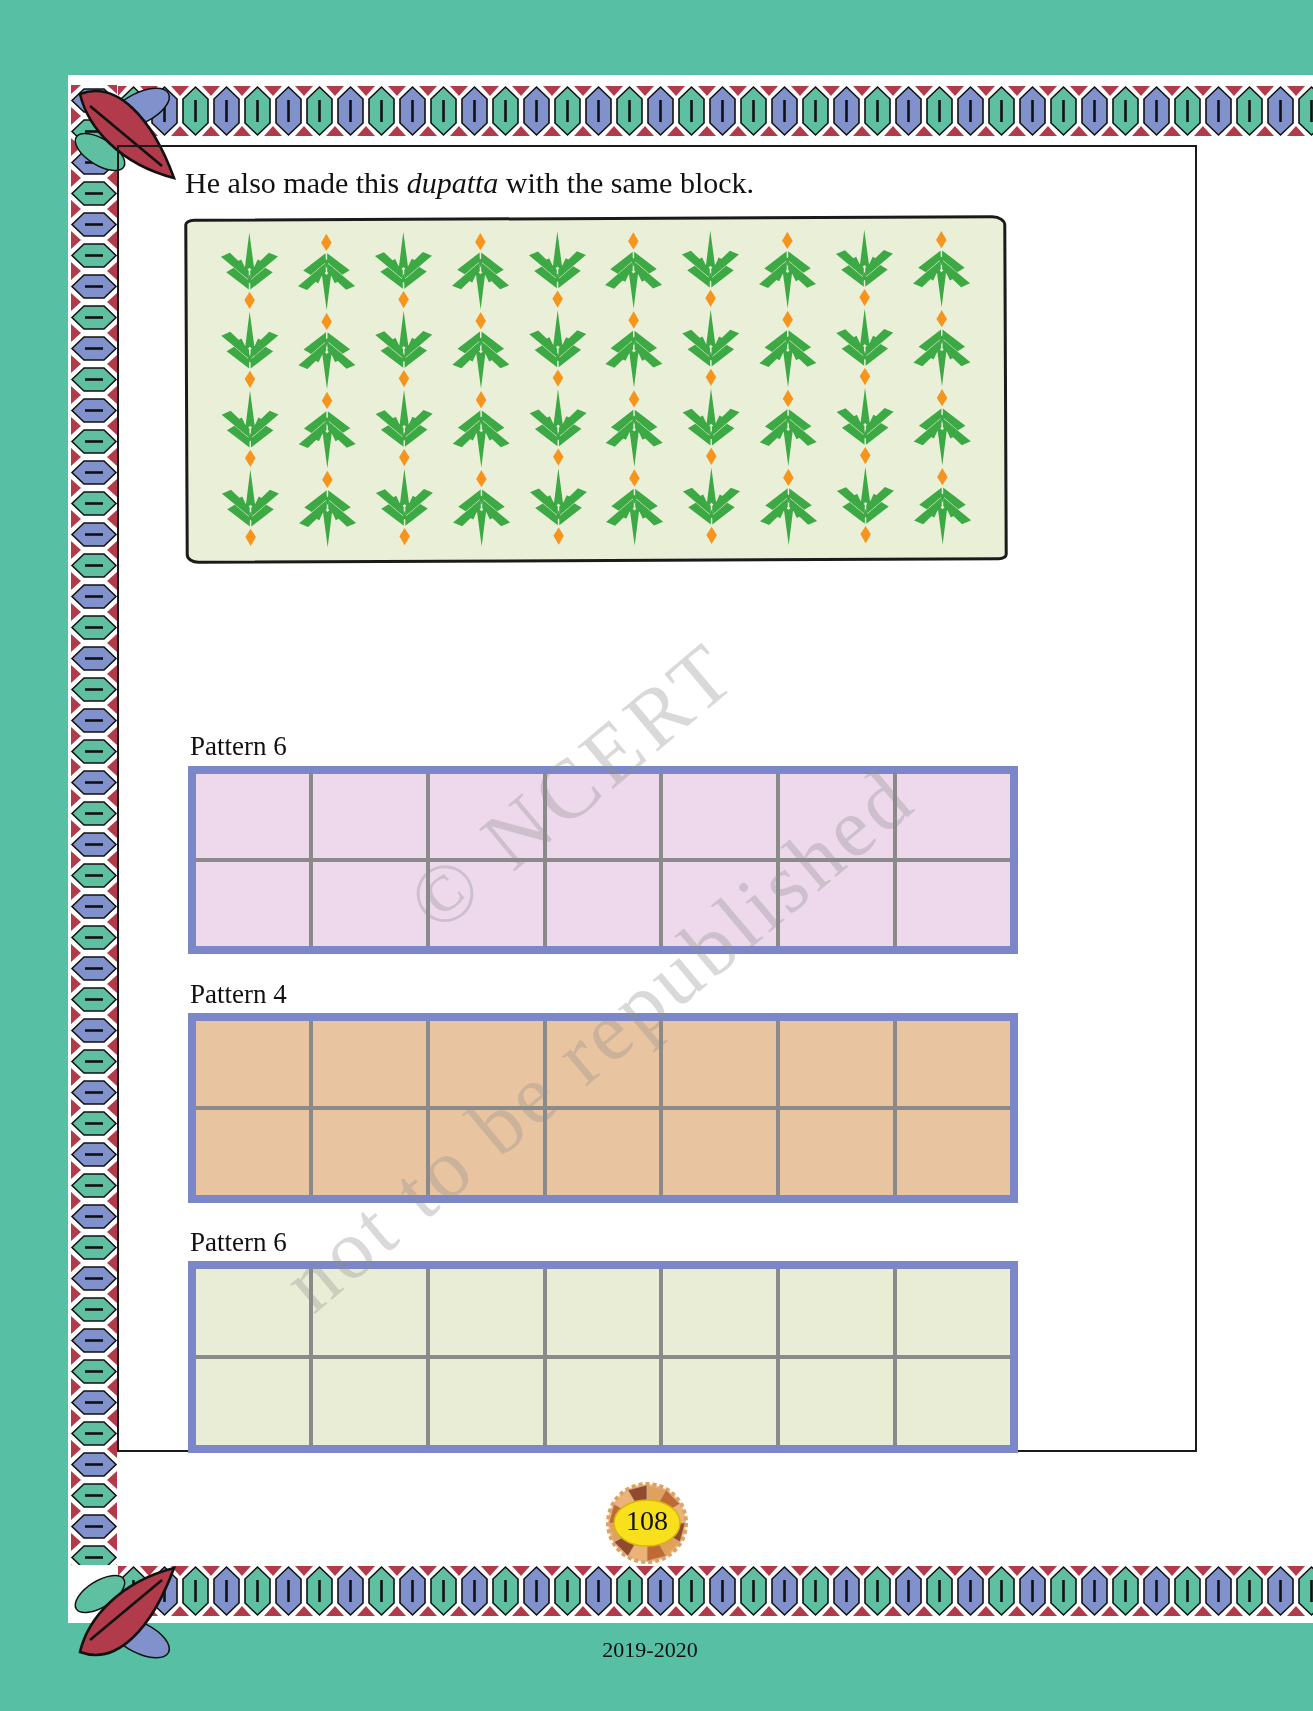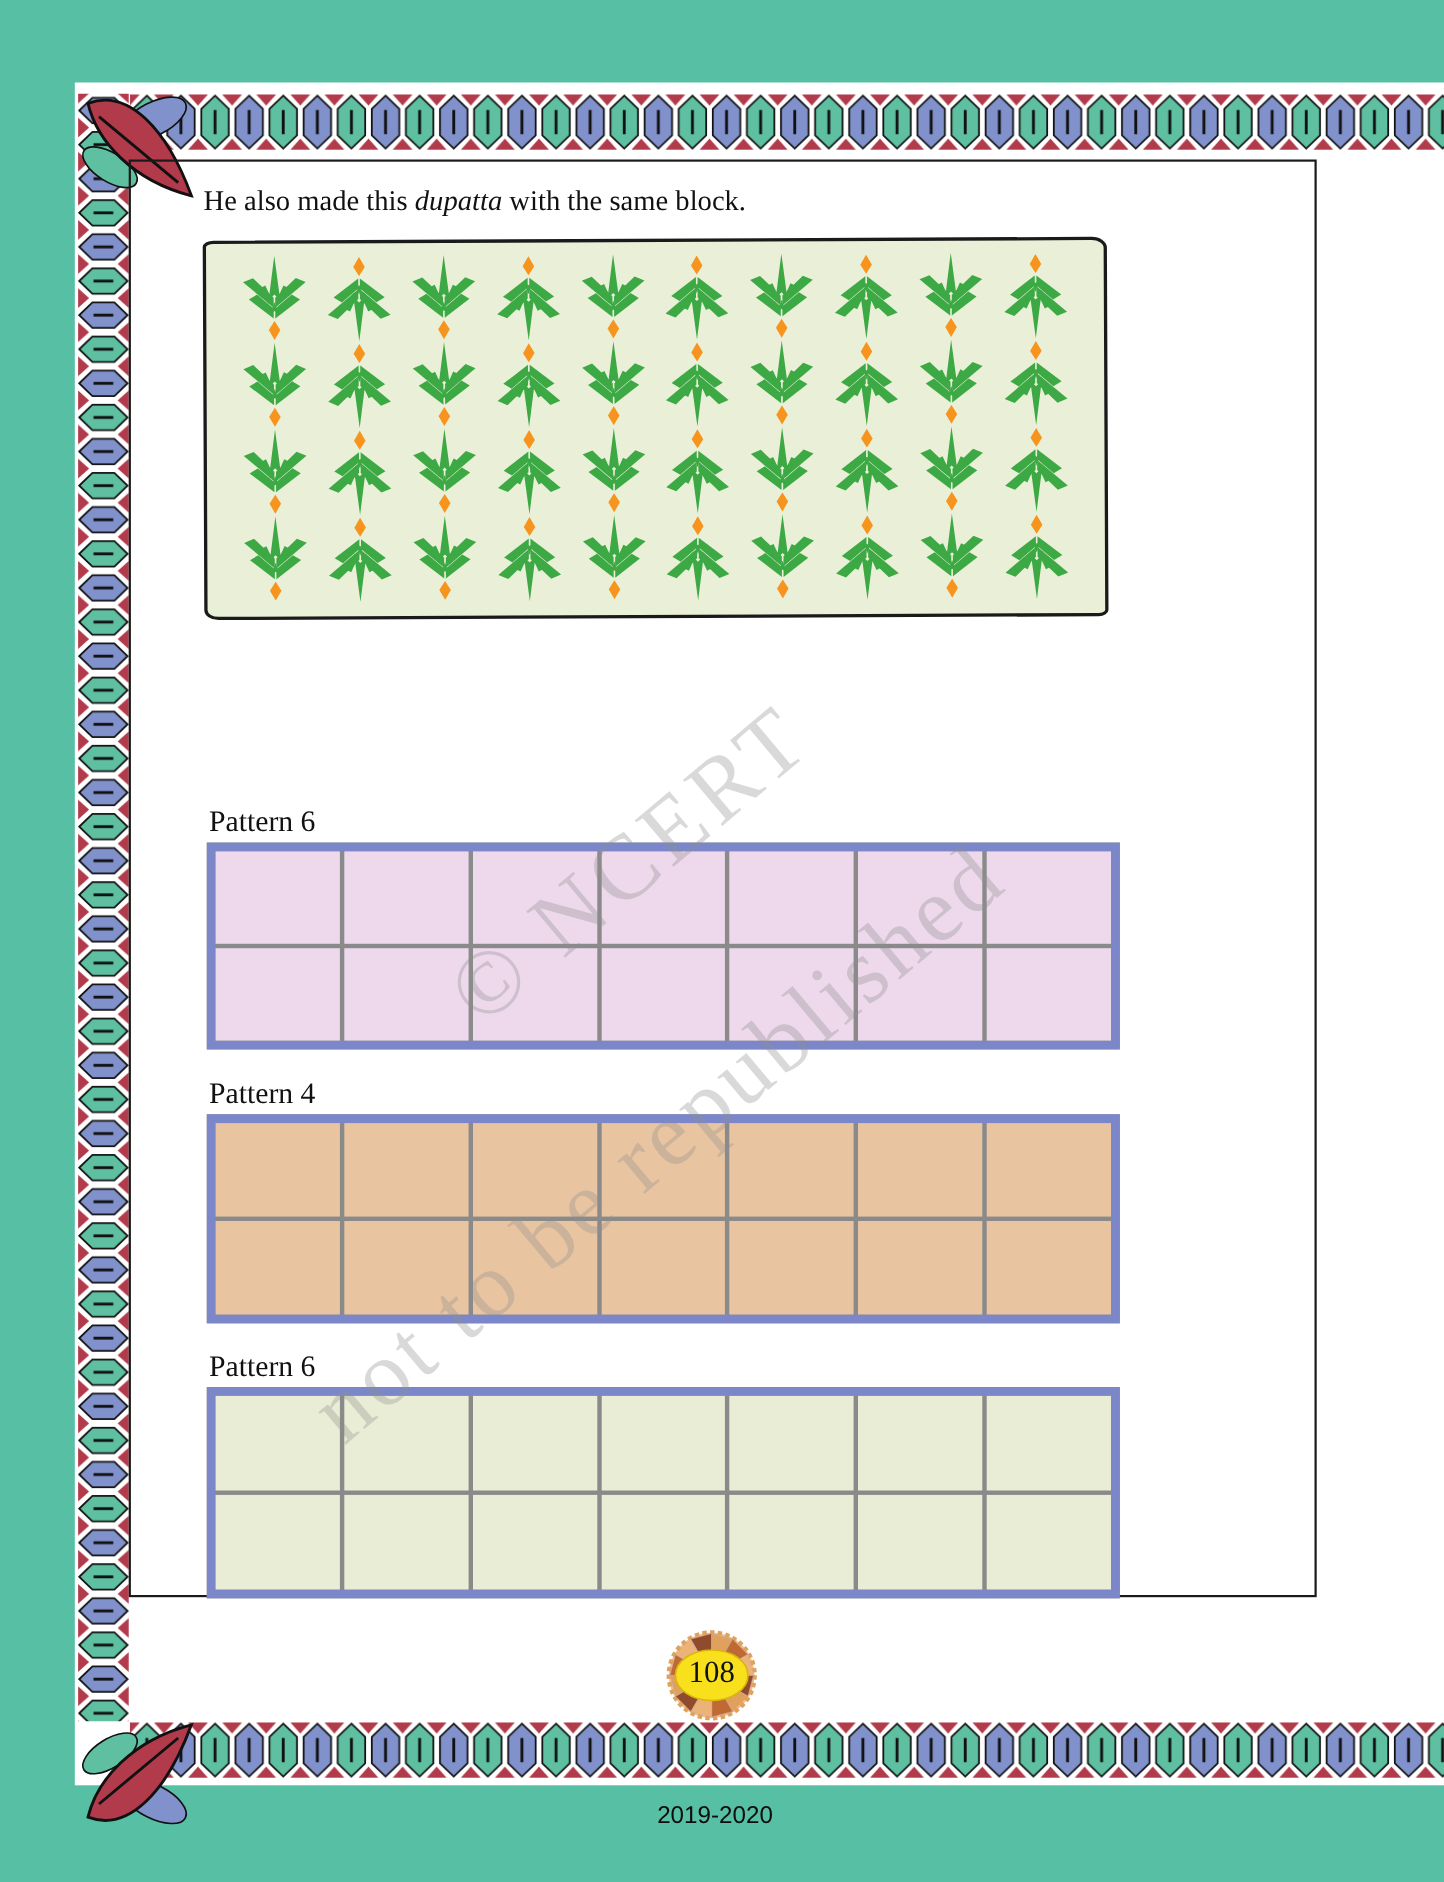--- a/index.html
+++ b/index.html
@@ -3,42 +3,42 @@
 <meta charset="utf-8">
 <style>
   html,body{margin:0;padding:0;}
   .page{position:relative;width:1313px;height:1711px;background:var(--page-bg,#56BFA4);overflow:hidden;
         font-family:"Liberation Serif",serif;color:#111;}
   .panel{position:absolute;left:68px;top:75px;width:1245px;height:1548px;background:#ffffff;}
   .strip{position:absolute;}
   .frame{position:absolute;left:117px;top:145px;width:1080px;height:1307px;border:2.5px solid var(--frame,#1A1A1A);box-sizing:border-box;}
   .corner-leaf{position:absolute;left:62px;top:74px;width:134px;height:124px;}
   .corner-leaf.bottom{top:1548px;transform:scaleY(-1);}
-  .intro{position:absolute;left:185px;top:165px;width:840px;font-size:26px;line-height:36px;}
+  .intro{position:absolute;left:185px;top:165px;width:840px;font-size:30px;line-height:36px;}
   .cloth{position:absolute;left:185px;top:217px;width:822px;height:345px;background:var(--cloth-bg,#EAEFD8);
          border:3.5px solid var(--frame,#1F1F1F);box-sizing:border-box;
          border-radius:10px 14px 9px 13px / 6px 10px 6px 9px;transform:rotate(-0.25deg);
          display:grid;grid-template-rows:repeat(4,1fr);grid-auto-flow:row;
          padding:10px 24px 12px 24px;}
   .motif-cell{display:flex;align-items:center;justify-content:center;}
   .motif-cell svg{height:78px;width:62px;overflow:visible;}
   .motif-cell.flipped svg{transform:scaleY(-1);}
   .question{position:absolute;left:185px;top:648px;width:836px;font-size:29.5px;line-height:41px;}
   .q-line1{text-align:justify;text-align-last:justify;}
   .q-line2{white-space:nowrap;word-spacing:2px;}
   .block-icon{display:inline-block;width:46px;height:50px;vertical-align:-16px;margin-left:6px;}
   .pattern-label{position:absolute;left:190px;font-size:27px;line-height:30px;}
   .pattern-grid{position:absolute;left:188px;width:830px;box-sizing:border-box;border:8px solid #7B87C8;
                 display:grid;grid-template-rows:1fr 1fr;gap:4px;}
   .wm{position:absolute;font-size:84px;color:var(--watermark,#8F8F8F);opacity:0.33;
       transform-origin:0 50%;transform:rotate(-40deg);white-space:nowrap;letter-spacing:6px;pointer-events:none;}
   .badge{position:absolute;left:605px;top:1481px;width:84px;height:84px;}
   .badge .num{position:absolute;left:0;top:24px;width:84px;text-align:center;font-size:28px;color:#111;}
   .year{position:absolute;left:555px;top:1637px;width:190px;text-align:center;
-        font-family:Liberation Sans, sans-serif;font-size:22px;color:#0d0d0d;}
+        font-family:Liberation Serif, serif;font-size:22px;color:#0d0d0d;}
   .hidden-defs{position:absolute;width:0;height:0;overflow:hidden;}
 </style>
 </head>
 <body>
 
 <div class="page">
 
   <svg class="hidden-defs" aria-hidden="true">
     <defs>
       <pattern id="strip-h" width="62" height="52" patternUnits="userSpaceOnUse">

